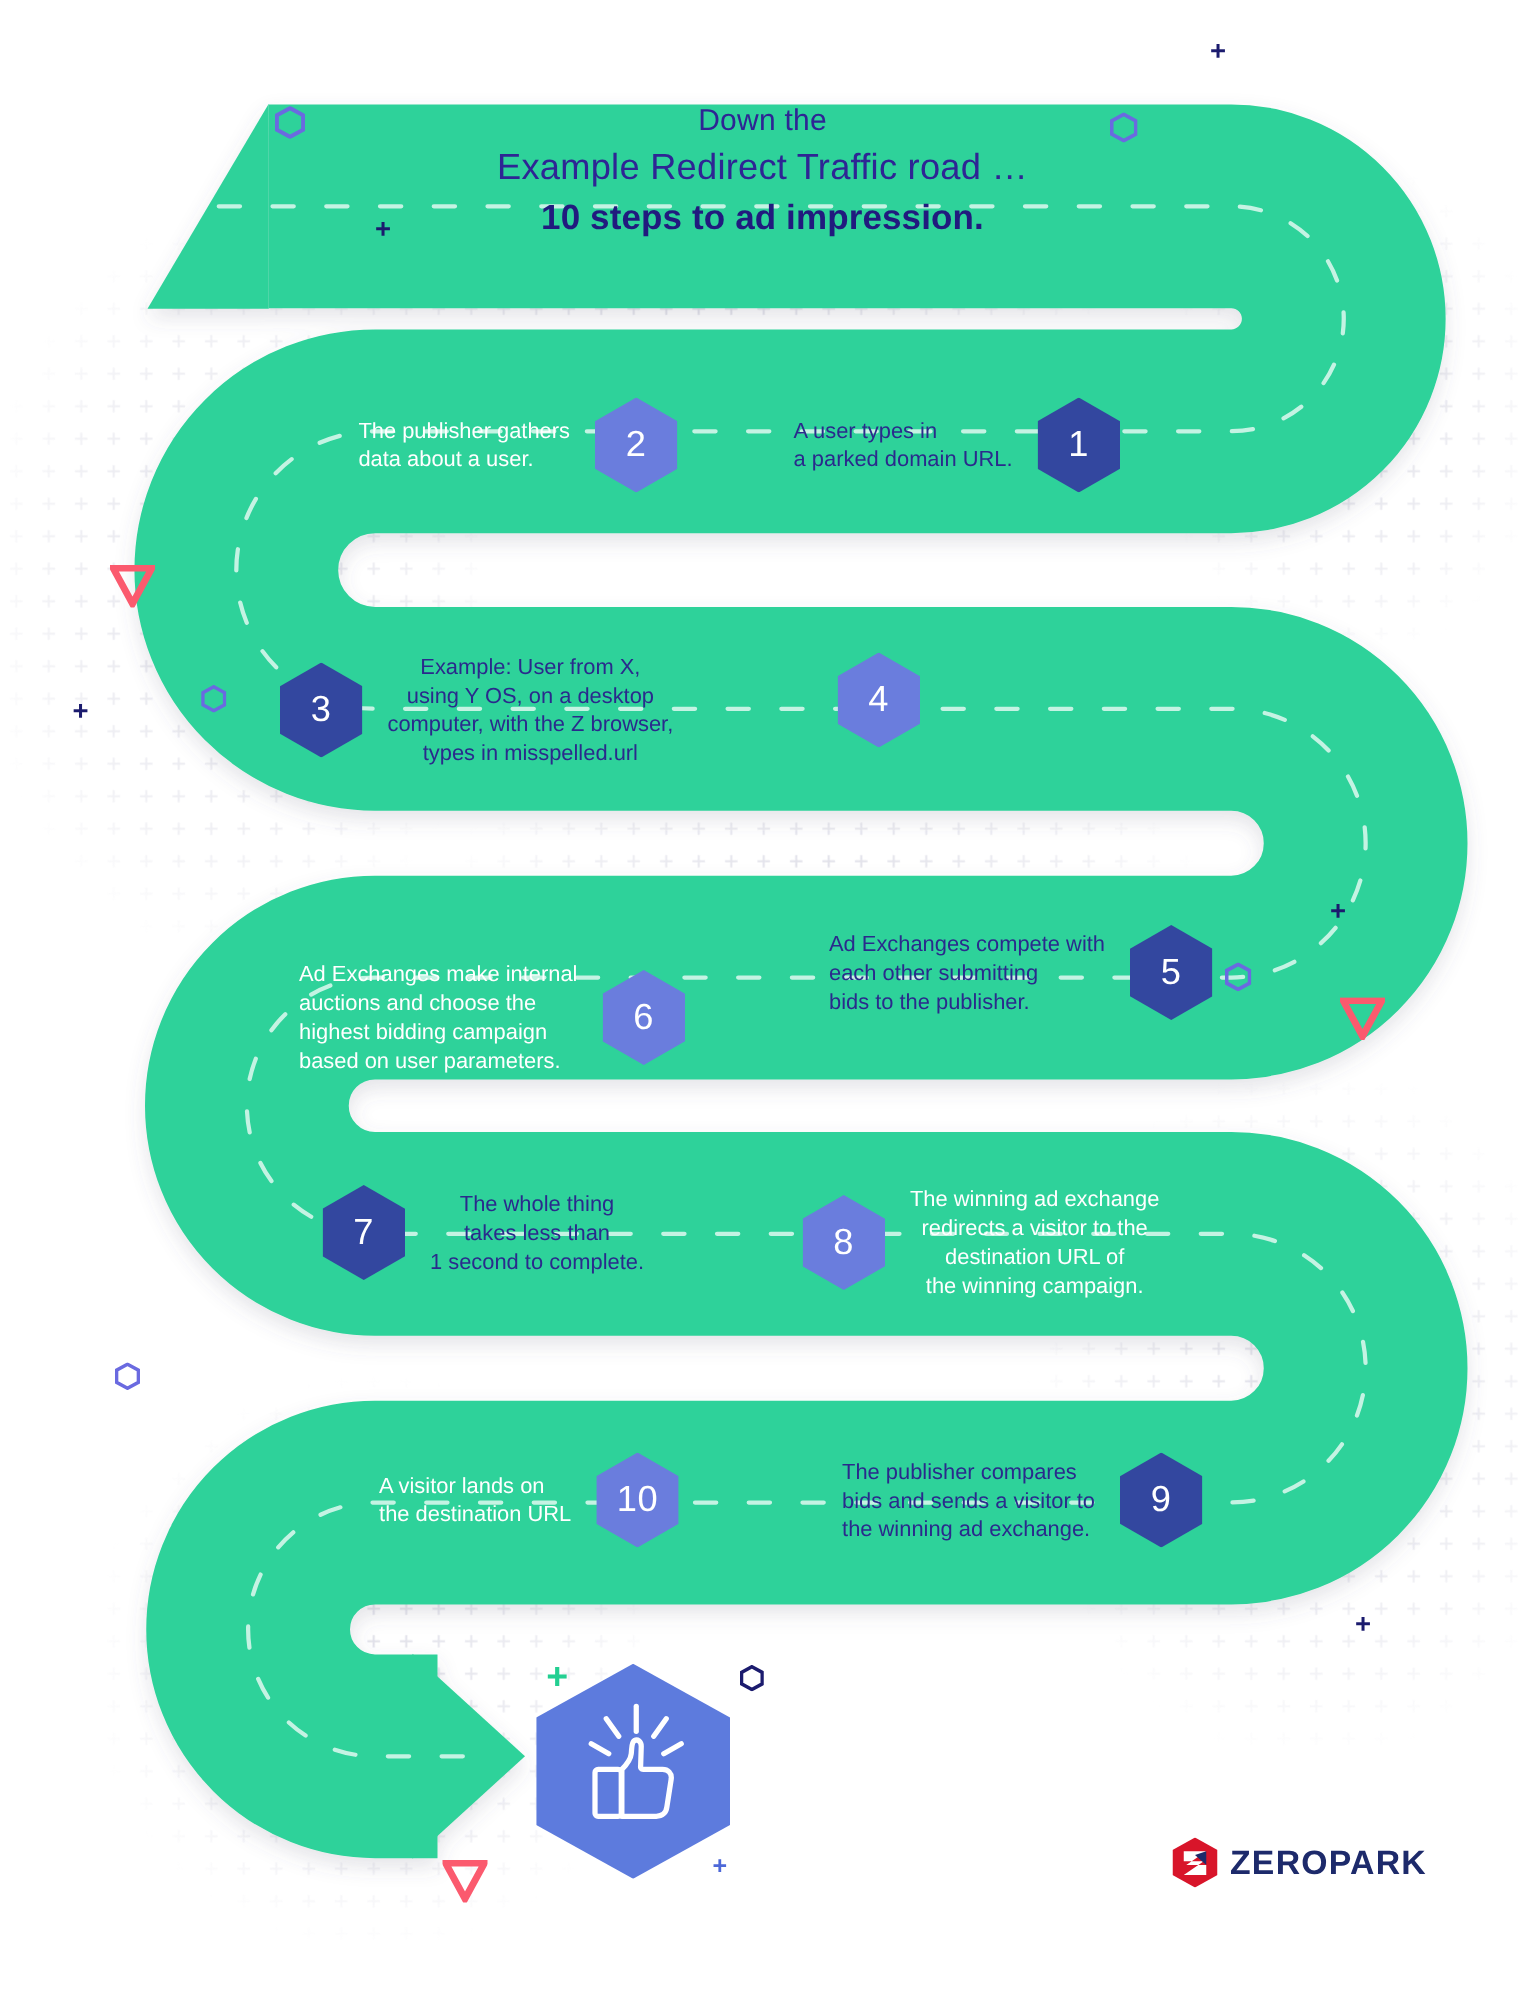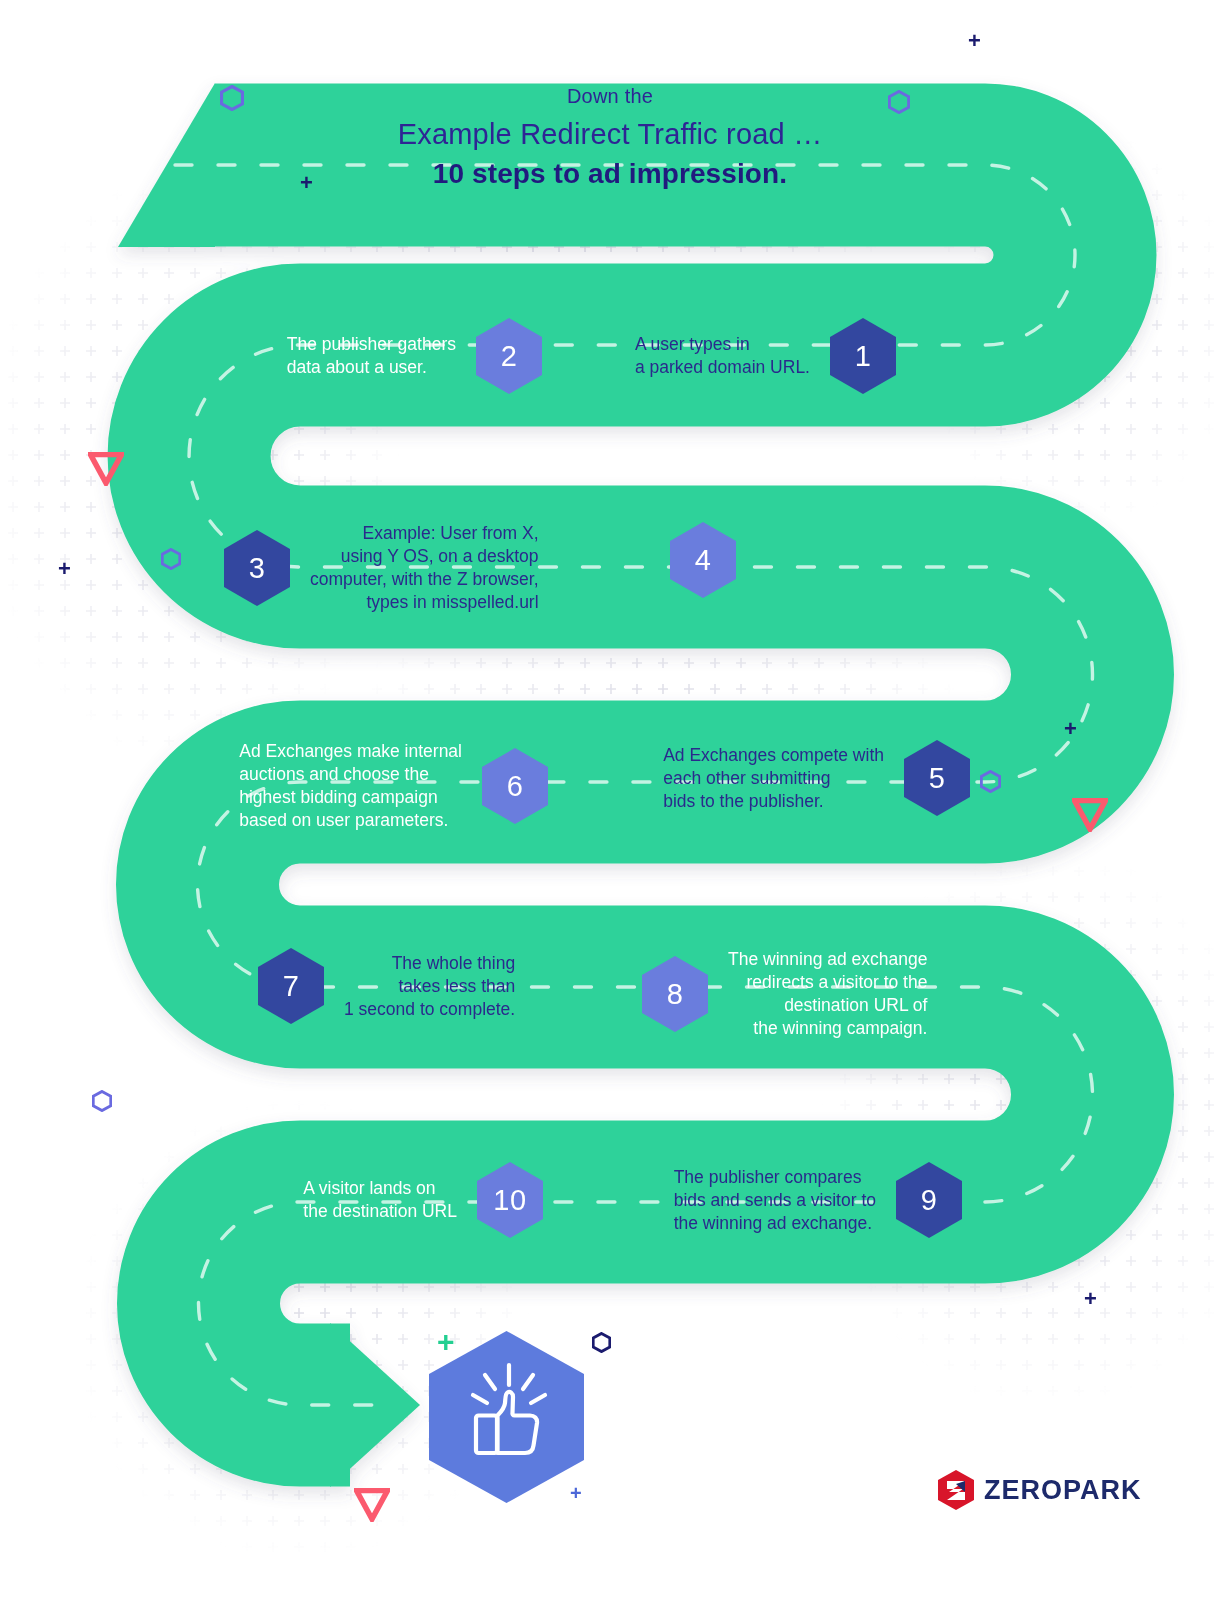--- a/index.html
+++ b/index.html
@@ -41,21 +41,21 @@
   
   .title-block {
     position: absolute;
     left: 300px;
     top: 78px;
     width: 620px;
     text-align: center;
     color: #2a1f8f;
   }
   .title-l1 {
-    font-size: 20px;
+    font-size: 24px;
     line-height: 37px;
     font-weight: 400;
     letter-spacing: 0.2px;
     color: #2e2594;
   }
   .title-l2 {
     font-size: 29px;
     line-height: 39px;
     font-weight: 400;
     letter-spacing: 0.2px;
@@ -76,21 +76,21 @@
     align-items: center;
   }
   .step-text {
     font-size: 17.5px;
     line-height: 23px;
     white-space: pre-line;
   }
   .step-text.navy { color: #2a2a8c; }
   .step-text.white { color: #ffffff; }
   .step-text.right { text-align: left; }
-  .step-text.left  { text-align: right; }
+  .step-text.left  { text-align: center; }
 
   
   .hexbadge {
     position: relative;
     width: 66px;
     height: 76px;
     flex: 0 0 auto;
     display: flex;
     align-items: center;
     justify-content: center;
@@ -265,21 +265,21 @@
 
     <div class="step" style="left:570px; top:740px; width:400px; justify-content:flex-end;">
       <div class="step-text navy right gap-r">Ad Exchanges compete with
 each other submitting
 bids to the publisher.</div>
       <div class="hexbadge dark">
         <span class="num">5</span>
       </div>
     </div>
 
-    <div class="step" style="left:160px; top:740px; width:388px; justify-content:flex-end;">
+    <div class="step" style="left:160px; top:768px; width:388px; justify-content:flex-end;">
       <div class="step-text white right gap-r">Ad Exchanges make internal
 auctions and choose the
 highest bidding campaign
 based on user parameters.</div>
       <div class="hexbadge light">
         <span class="num">6</span>
       </div>
     </div>
 
     <div class="step" style="left:258px; top:948px; justify-content:flex-start;">

